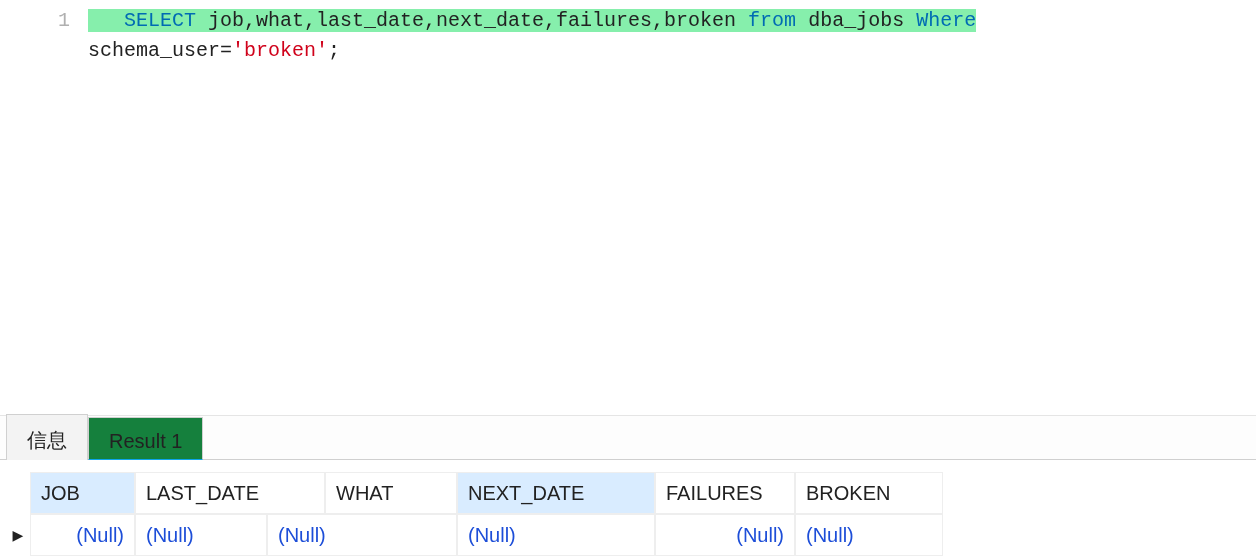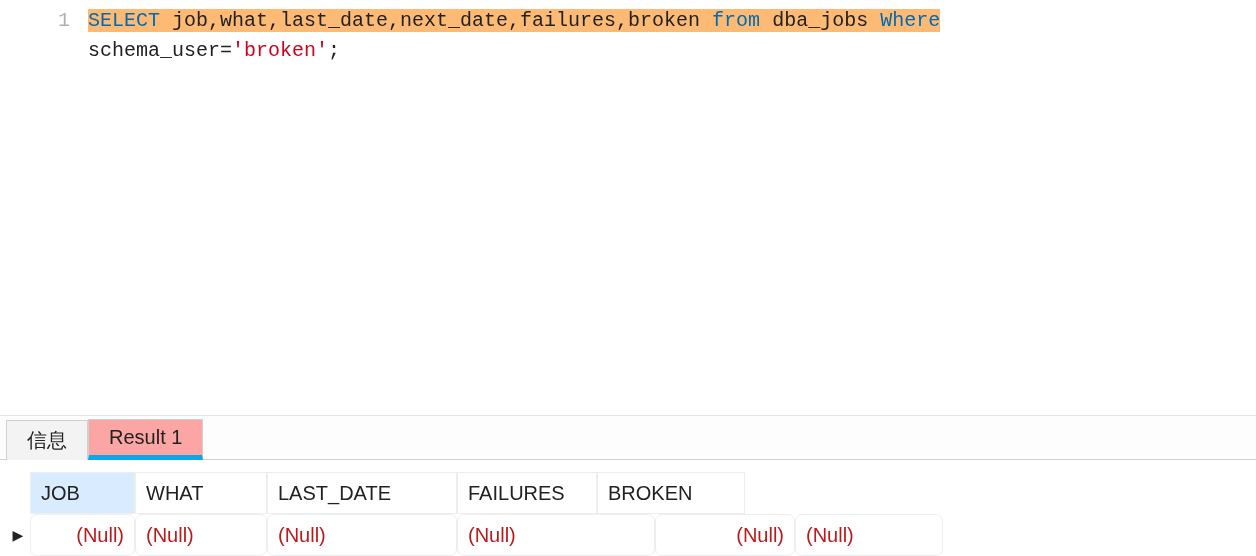--- a/index.html
+++ b/index.html
@@ -33,48 +33,48 @@
   }
   .code {
     flex: 1;
     font-family: Consolas, "Courier New", monospace;
     font-size: 20px;
     line-height: 30px;
     color: #222;
     white-space: pre-wrap;
     word-break: break-all;
   }
-  .code .line1 { background: #fdba74; display: inline; } 
+  .code .line1 { background: #86efac; display: inline; padding-left: 36px; } 
   .code .kw   { color: #006bb3; }
   .code .str  { color: #d0021b; }
 
   
   .tabs-row {
     display: flex;
     align-items: flex-end;
     border-bottom: 1px solid #d0d0d0;
     padding-left: 6px;
     height: 44px;
     background: #fdfdfd;
   }
   .tab {
-    padding: 6px 20px 6px 20px;
+    padding: 12px 20px 6px 20px;
     font-size: 20px;
     color: #222;
     border: 1px solid #d0d0d0;
     border-bottom: none;
     background: #f3f3f3;
     margin-right: 0px;
     position: relative;
     top: 1px;
     cursor: pointer;
   }
   .tab.active {
-    background: #fca5a5;
-    border-bottom: 5px solid #0ea5e9;
+    background: #15803d;
+    border-bottom: 1px solid #0ea5e9;
     z-index: 2;
   }
 
   
   .results-pane {
     background: #ffffff;
     padding-top: 12px;
   }
   .grid-wrap {
     display: flex;
@@ -116,22 +116,21 @@
     white-space: nowrap;
   }
   .header-cell {
     color: #222;
     background: #ffffff;
   }
   .header-cell.selcol {
     background: #d9ecff;
   }
   .body-cell {
-    color: #b91c1c;
-    border-radius: 7px;
+    color: #1d4ed8;
   }
   .body-cell.right { justify-content: flex-end; }
 
   
   .c0 { width: 105px; }
   .c1 { width: 132px; }
   .c2 { width: 190px; }
   .c3 { width: 198px; }
   .c4 { width: 140px; }
   .c5 { width: 148px; }
@@ -161,22 +160,23 @@
       <div class="hdr-space"></div>
       <div class="row-handle">
         <span class="arrow">▶</span>
       </div>
     </div>
 
     <div class="grid">
 
       <div class="grid-row">
         <div class="cell header-cell selcol c0">JOB</div>
+        <div class="cell header-cell c2">LAST_DATE</div>
         <div class="cell header-cell c1">WHAT</div>
-        <div class="cell header-cell c2">LAST_DATE</div>
+        <div class="cell header-cell selcol c3">NEXT_DATE</div>
         <div class="cell header-cell c4">FAILURES</div>
         <div class="cell header-cell c5">BROKEN</div>
       </div>
 
       <div class="grid-row">
         <div class="cell body-cell right c0">(Null)</div>
         <div class="cell body-cell c1">(Null)</div>
         <div class="cell body-cell c2">(Null)</div>
         <div class="cell body-cell c3">(Null)</div>
         <div class="cell body-cell right c4">(Null)</div>

